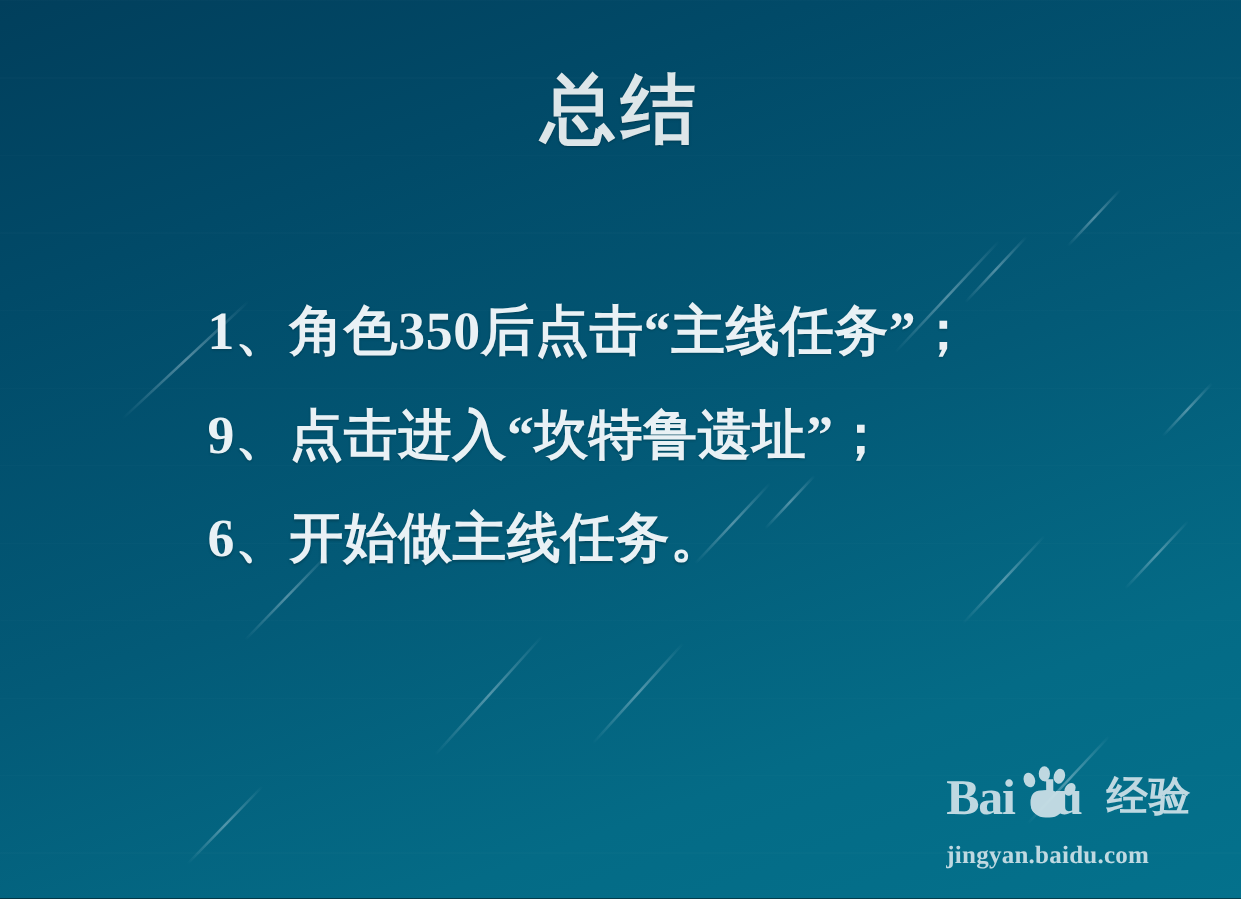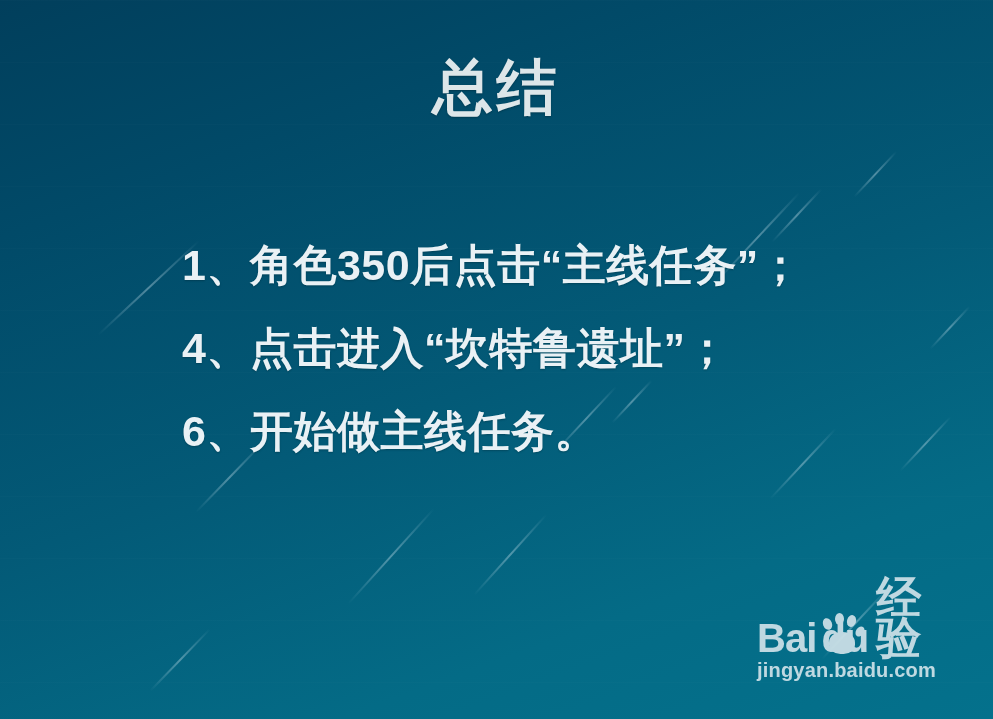--- a/index.html
+++ b/index.html
@@ -5,21 +5,21 @@
   html, body {
     margin: 0;
     padding: 0;
     background: #000;
   }
   #slide {
     position: relative;
     width: 993px;
     height: 719px;
     overflow: hidden;
-    font-family: Liberation Sans, sans-serif;
+    font-family: Liberation Serif, serif;
     background: linear-gradient(160deg, #013f5c 0%, #014a68 22%, #035a77 52%, #046b86 78%, #04718c 100%);
   }
   
   #slide .banding {
     position: absolute;
     inset: 0;
     background: repeating-linear-gradient(
       to bottom,
       rgba(255,255,255,0.012) 0px,
       rgba(255,255,255,0.012) 1px,
@@ -58,21 +58,20 @@
     right: 40px;
   }
   .line {
     color: #e9f1f5;
     font-size: 43px;
     font-weight: 700;
     line-height: 83px;
     white-space: nowrap;
     letter-spacing: 0.5px;
     text-shadow: 0 1px 2px rgba(0,0,0,0.22);
-    margin-left: 16px;
   }
 
   
   #watermark {
     position: absolute;
     left: 757px;
     top: 612px;
     width: 200px;
     opacity: 0.92;
   }
@@ -102,32 +101,32 @@
   #wm-du {
     color: #cfe2e9;
     font-size: 40px;
     font-weight: 700;
     line-height: 40px;
     margin-left: -38px;
     letter-spacing: -1px;
   }
   #wm-cn {
     color: #cfe2e9;
-    font-size: 45px;
+    font-size: 33px;
     font-weight: 700;
     line-height: 40px;
-    margin-left: 8px;
+    margin-left: 20px;
     letter-spacing: 1px;
   }
   #wm-url {
     color: #cfe2e9;
     font-size: 20px;
     font-weight: 700;
     letter-spacing: 0.2px;
-    margin-top: 1px;
+    margin-top: 15px;
   }
 </style>
 </head>
 <body>
 
 <div id="slide">
 
   <div class="banding"></div>
 
   <div class="slash" style="left:98px;  top:334px; width:138px; transform: rotate(-43deg);"></div>
@@ -142,21 +141,21 @@
   <div class="slash" style="left:900px; top:470px; width:74px;  transform: rotate(-47deg);"></div>
   <div class="slash" style="left:612px; top:422px; width:58px;  transform: rotate(-47deg);"></div>
   <div class="slash" style="left:150px; top:690px; width:86px;  transform: rotate(-46deg);"></div>
   <div class="slash" style="left:822px; top:658px; width:96px;  transform: rotate(-47deg);"></div>
   <div class="slash" style="left:930px; top:348px; width:58px;  transform: rotate(-47deg);"></div>
 
   <div id="title">总结</div>
 
   <div id="lines">
     <div class="line">1、角色350后点击“主线任务”；</div>
-    <div class="line">4、点击进入“坎特鲁遗址”；</div>
+    <div class="line">9、点击进入“坎特鲁遗址”；</div>
     <div class="line">6、开始做主线任务。</div>
   </div>
 
   <div id="watermark">
     <div id="wm-logo-row">
       <span id="wm-bai">Bai</span>
       <span id="wm-paw">
         <span class="pad" style="left:6px;  top:6px;  width:9px;  height:12px; transform: rotate(-20deg);"></span>
         <span class="pad" style="left:18px; top:1px;  width:9px;  height:12px;"></span>
         <span class="pad" style="left:30px; top:3px;  width:9px;  height:12px; transform: rotate(16deg);"></span>

